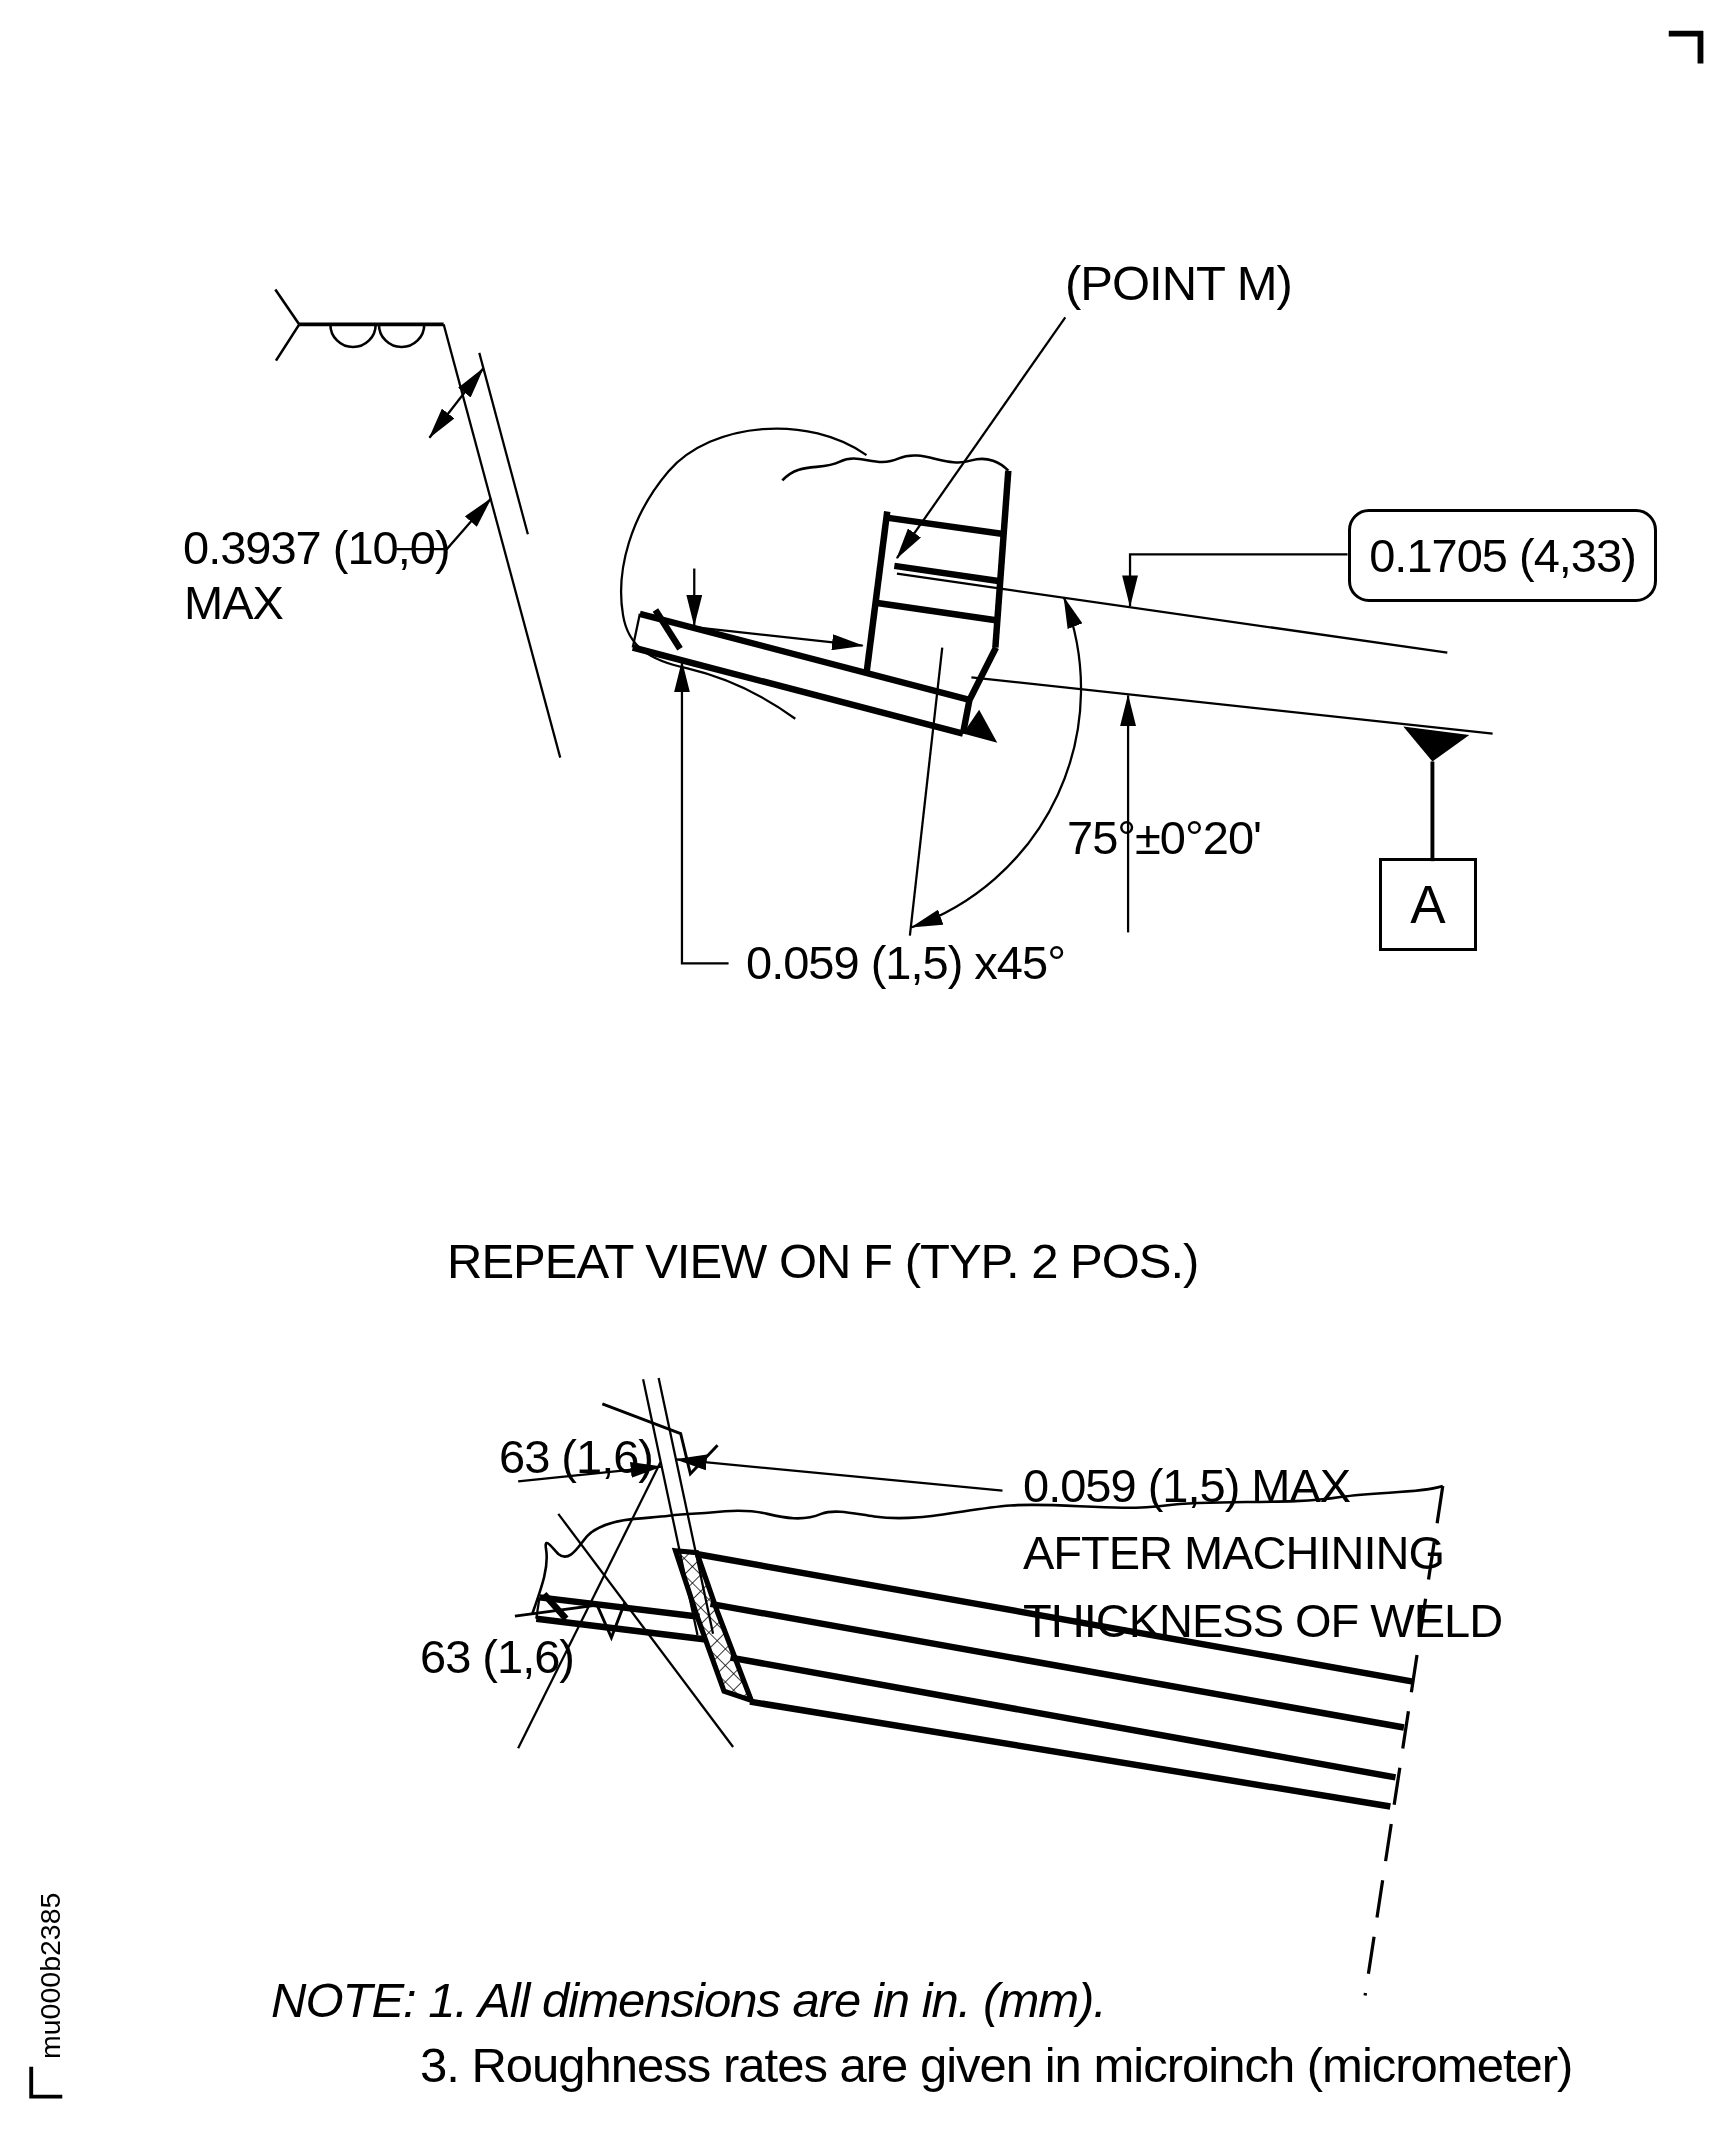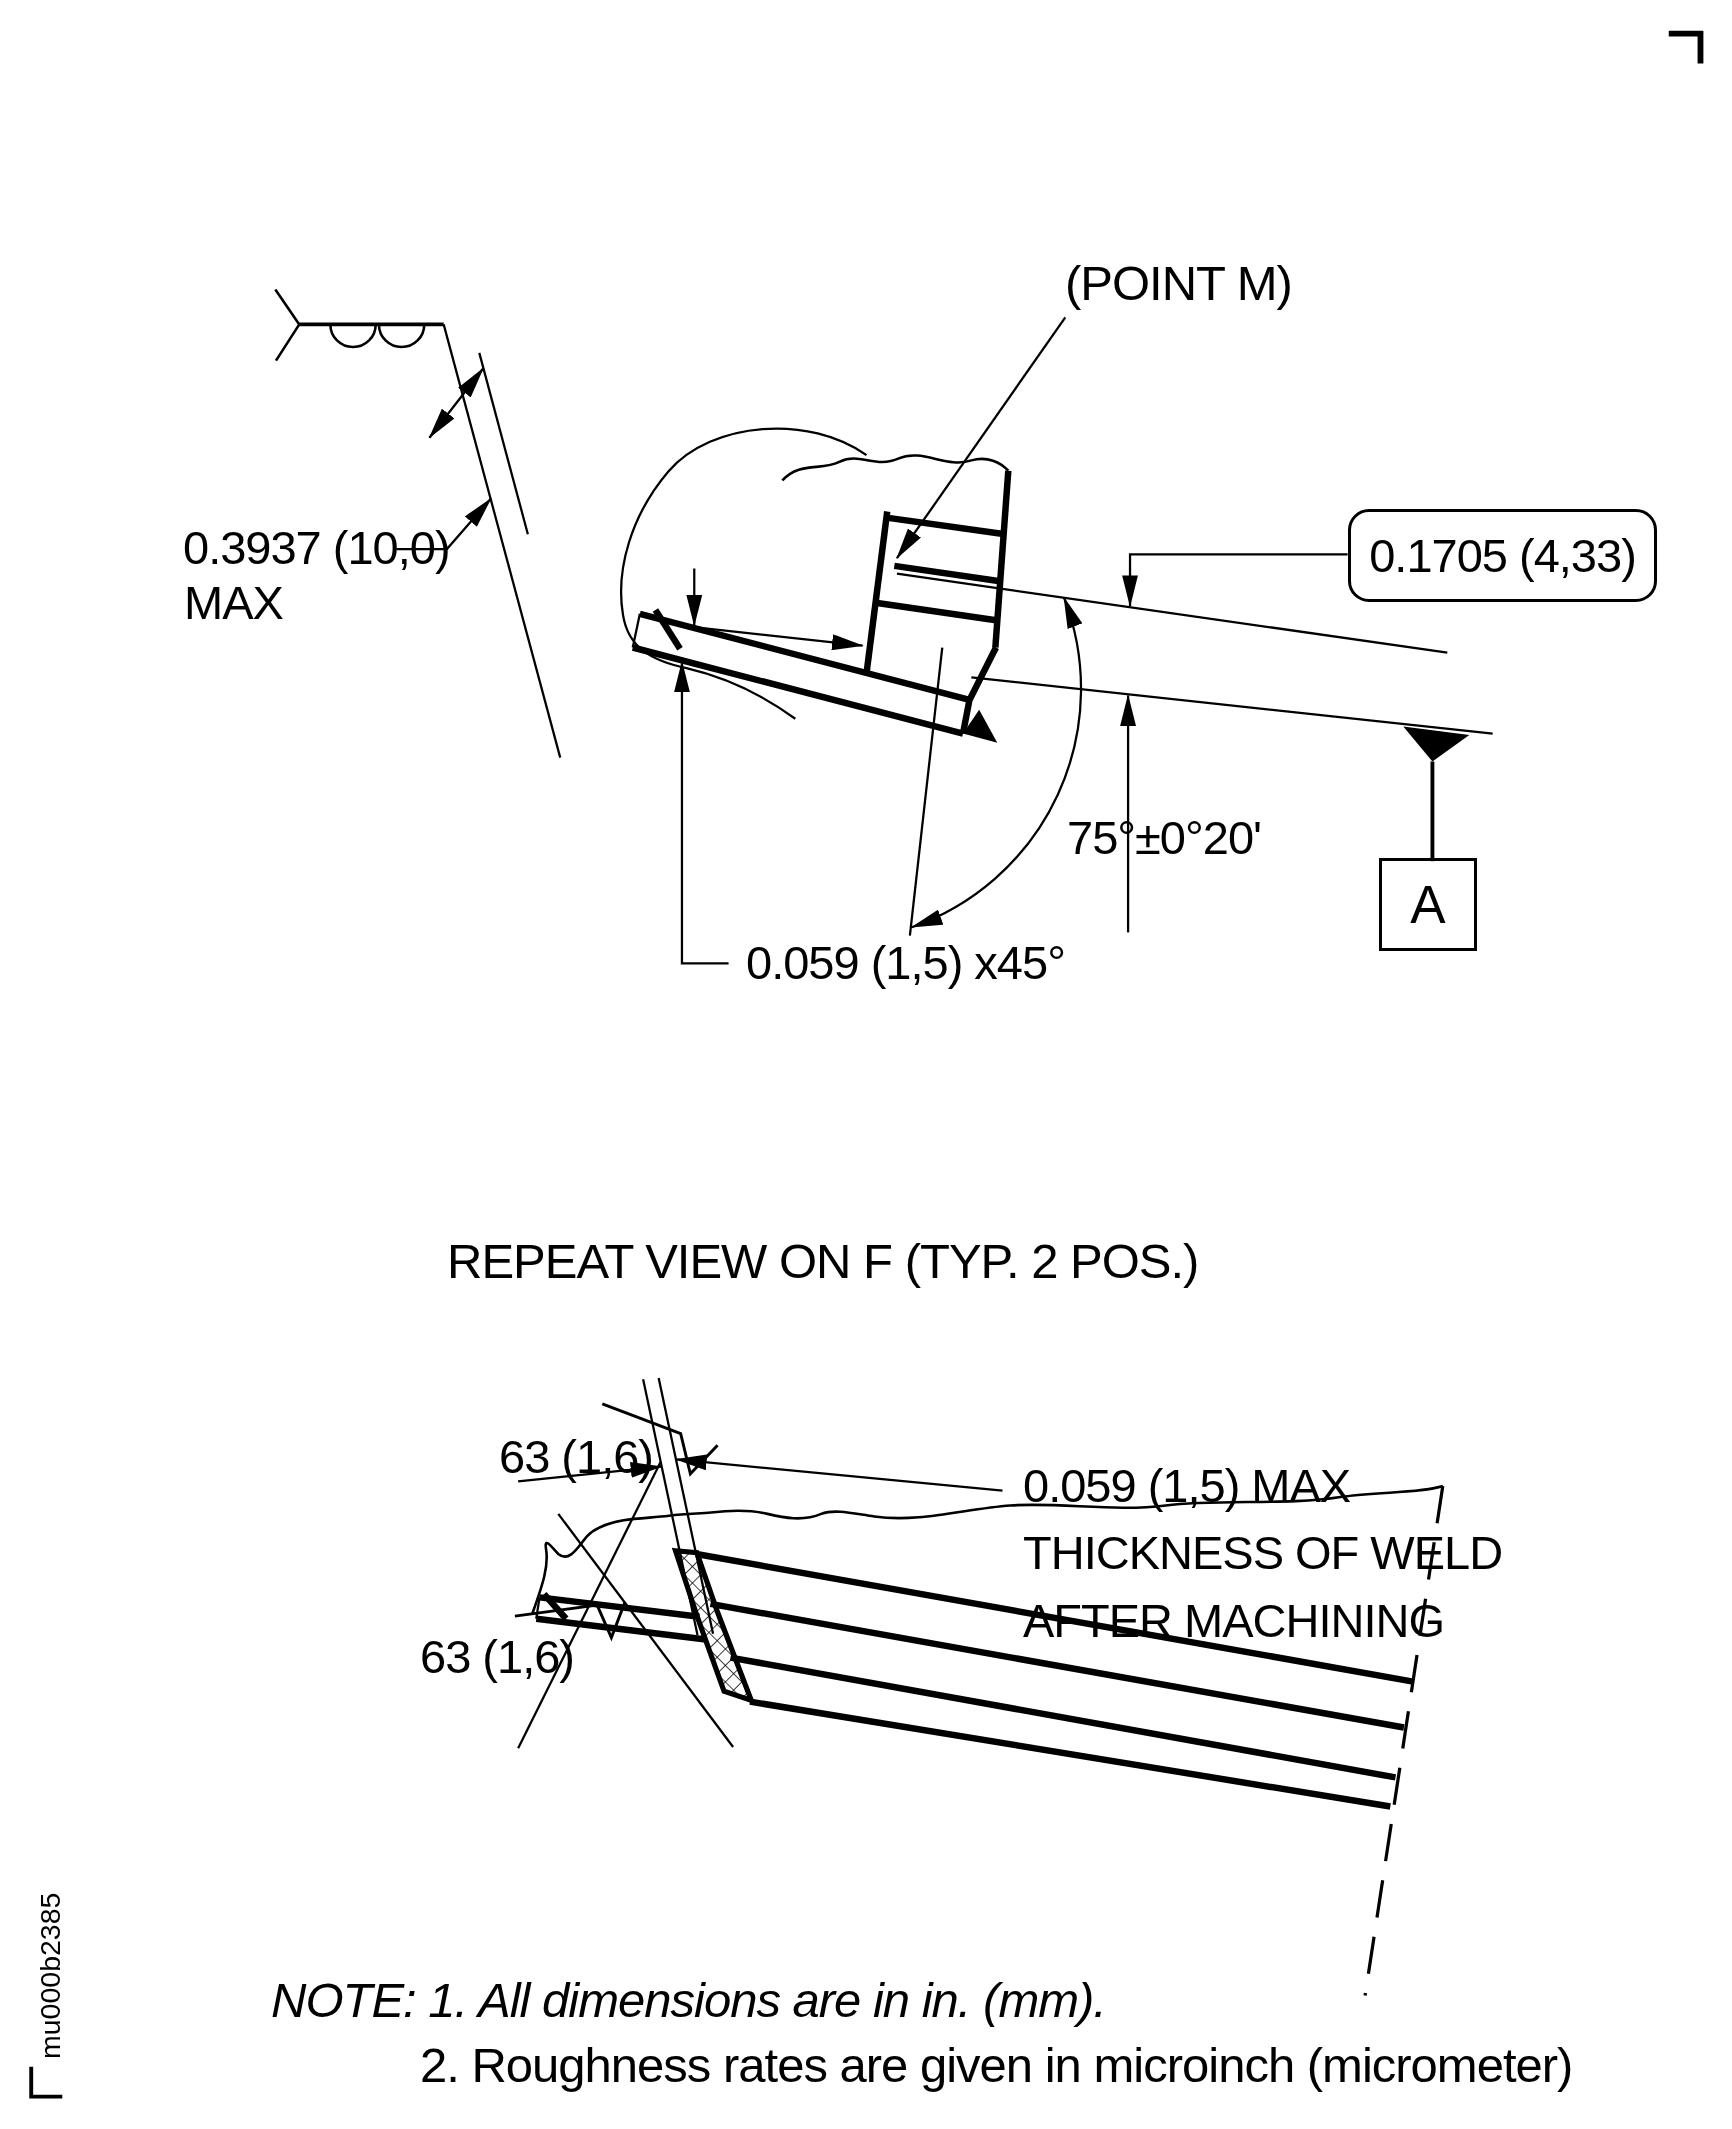--- a/index.html
+++ b/index.html
@@ -142,25 +142,25 @@
     <span style="font-size:53px;">A</span>
   </div>
 
   <div class="lbl t76" style="left:447px;top:1236px;">REPEAT VIEW ON F (TYP. 2 POS.)</div>
 
   <div class="lbl t72" style="left:499px;top:1432px;">63 (1,6)</div>
   <div class="lbl t72" style="left:420px;top:1632px;">63 (1,6)</div>
 
   <div id="weld-thickness-note" style="position:absolute;left:1023px;top:1461px;">
     <div class="lbl t72" style="position:static;">0.059 (1,5) MAX</div>
+    <div class="lbl t72" style="position:static;">AFTER MACHINING</div>
     <div class="lbl t72" style="position:static;">THICKNESS OF WELD</div>
-    <div class="lbl t72" style="position:static;">AFTER MACHINING</div>
   </div>
 
   <div class="note-block">
     <div class="lbl t76 ln" style="left:271px;top:1975px;font-style:italic;">NOTE: 1. All dimensions are in in. (mm).</div>
-    <div class="lbl t76 ln" style="left:420px;top:2040px;">2. Roughness rates are given in microinch (micrometer)</div>
+    <div class="lbl t76 ln" style="left:420px;top:2040px;">3. Roughness rates are given in microinch (micrometer)</div>
   </div>
 
   <div id="doc-number" class="lbl t44" style="left:36px;top:2059px;letter-spacing:0;">mu000b2385</div>
 
 </div>
 
 
 </body></html>

